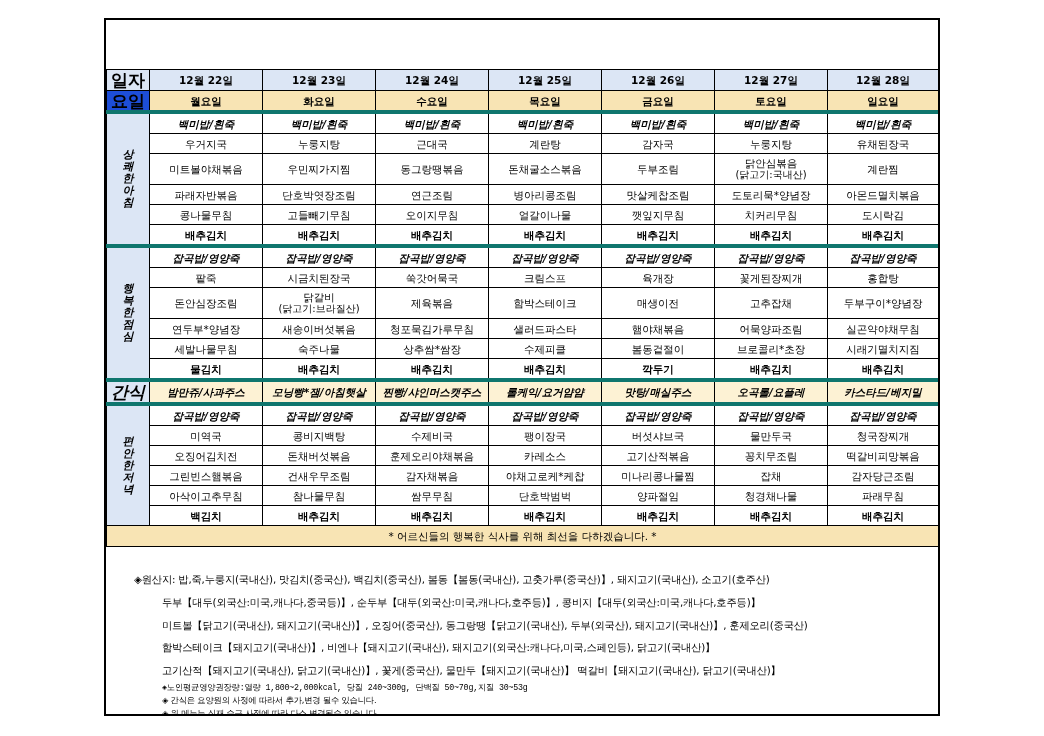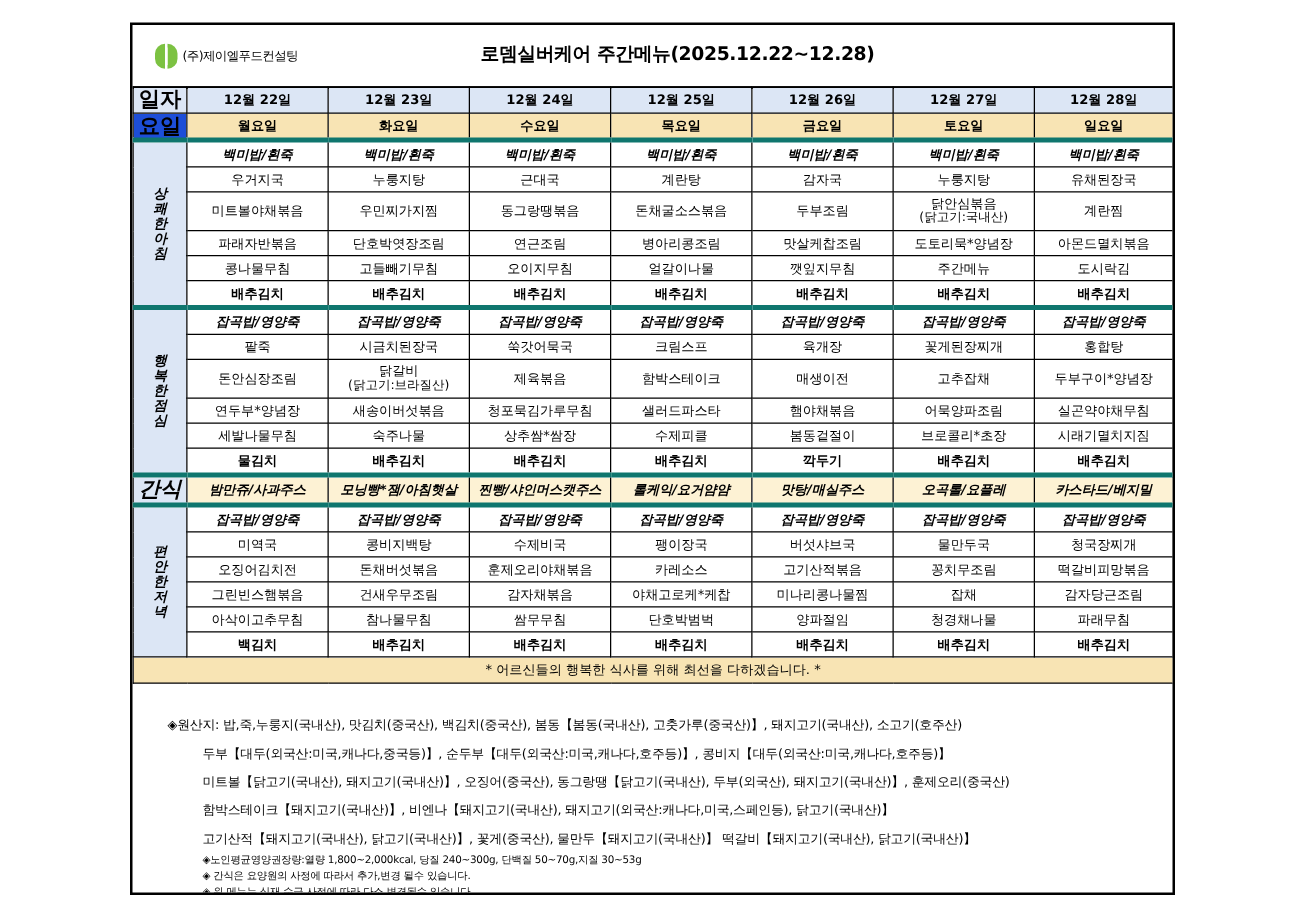--- a/index.html
+++ b/index.html
@@ -38,31 +38,20 @@
   .small { font-size:10px; }
 
   .origins { position:absolute; left:0; top:549px; width:100%; font-size:10.3px; letter-spacing:-0.2px; }
   .origins .line { position:absolute; white-space:nowrap;margin-left:26px; }
   .notes .line { font-size:8.3px; }
 </style>
 </head>
 <body>
 
 <div class="sheet">
-  <div class="title-row">
-    <div class="logo">
-      <div class="logo-mark">
-        <div class="l"></div>
-          <div class="r"></div>
-          <div class="m"></div>
-      </div>
-      <span class="logo-text">(주)제이엘푸드컨설팅</span>
-    </div>
-    <div class="page-title">로뎀실버케어 주간메뉴(2025.12.22~12.28)</div>
-  </div>
 
   <table class="menu">
     <colgroup>
       <col class="col-label" style="width:43px">
       <col style="width:113px">
         <col style="width:113px">
         <col style="width:113px">
       <col style="width:113px">
         <col style="width:113px">
         <col style="width:113px">
@@ -134,21 +123,21 @@
           <td class="">맛살케찹조림</td>
           <td class="">도토리묵*양념장</td>
           <td class="">아몬드멸치볶음</td>
         </tr>
         <tr class="r">
           <td class="">콩나물무침</td>
           <td class="">고들빼기무침</td>
           <td class="">오이지무침</td>
           <td class="">얼갈이나물</td>
           <td class="">깻잎지무침</td>
-          <td class="">주간메뉴</td>
+          <td class="">치커리무침</td>
           <td class="">도시락김</td>
         </tr>
         <tr class="r">
           <td class="b">배추김치</td>
           <td class="b">배추김치</td>
           <td class="b">배추김치</td>
           <td class="b">배추김치</td>
           <td class="b">배추김치</td>
           <td class="b">배추김치</td>
           <td class="b">배추김치</td>
@@ -294,18 +283,18 @@
       </tbody>
   </table>
 
   <div class="origins">
     <div class="line" style="left:2px; top:4px;">◈원산지: 밥,죽,누룽지(국내산), 맛김치(중국산), 백김치(중국산), 봄동【봄동(국내산), 고춧가루(중국산)】, 돼지고기(국내산), 소고기(호주산)</div>
     <div class="line" style="left:30px; top:27px;">두부【대두(외국산:미국,캐나다,중국등)】, 순두부【대두(외국산:미국,캐나다,호주등)】, 콩비지【대두(외국산:미국,캐나다,호주등)】</div>
     <div class="line" style="left:30px; top:50px;">미트볼【닭고기(국내산), 돼지고기(국내산)】, 오징어(중국산), 동그랑땡【닭고기(국내산), 두부(외국산), 돼지고기(국내산)】, 훈제오리(중국산)</div>
     <div class="line" style="left:30px; top:72px;">함박스테이크【돼지고기(국내산)】, 비엔나【돼지고기(국내산), 돼지고기(외국산:캐나다,미국,스페인등), 닭고기(국내산)】</div>
     <div class="line" style="left:30px; top:95px;">고기산적【돼지고기(국내산), 닭고기(국내산)】, 꽃게(중국산), 물만두【돼지고기(국내산)】 떡갈비【돼지고기(국내산), 닭고기(국내산)】</div>
     <div class="notes">
-      <div class="line" style="left:30px; top:113px;">◈노인평균영양권장량:열량 1,800~2,000kcal, 당질 240~300g, 단백질 50~70g,지질 30~53g</div>
+      <div class="line" style="left:30px; top:113px;font-family:Liberation Mono, monospace;">◈노인평균영양권장량:열량 1,800~2,000kcal, 당질 240~300g, 단백질 50~70g,지질 30~53g</div>
       <div class="line" style="left:30px; top:126px;">◈ 간식은 요양원의 사정에 따라서 추가,변경 될수 있습니다.</div>
       <div class="line" style="left:30px; top:139px;">◈ 위 메뉴는 식재 수급 사정에 따라 다소 변경될수 있습니다.</div>
     </div>
   </div>
 </div>
 
 </body></html>

